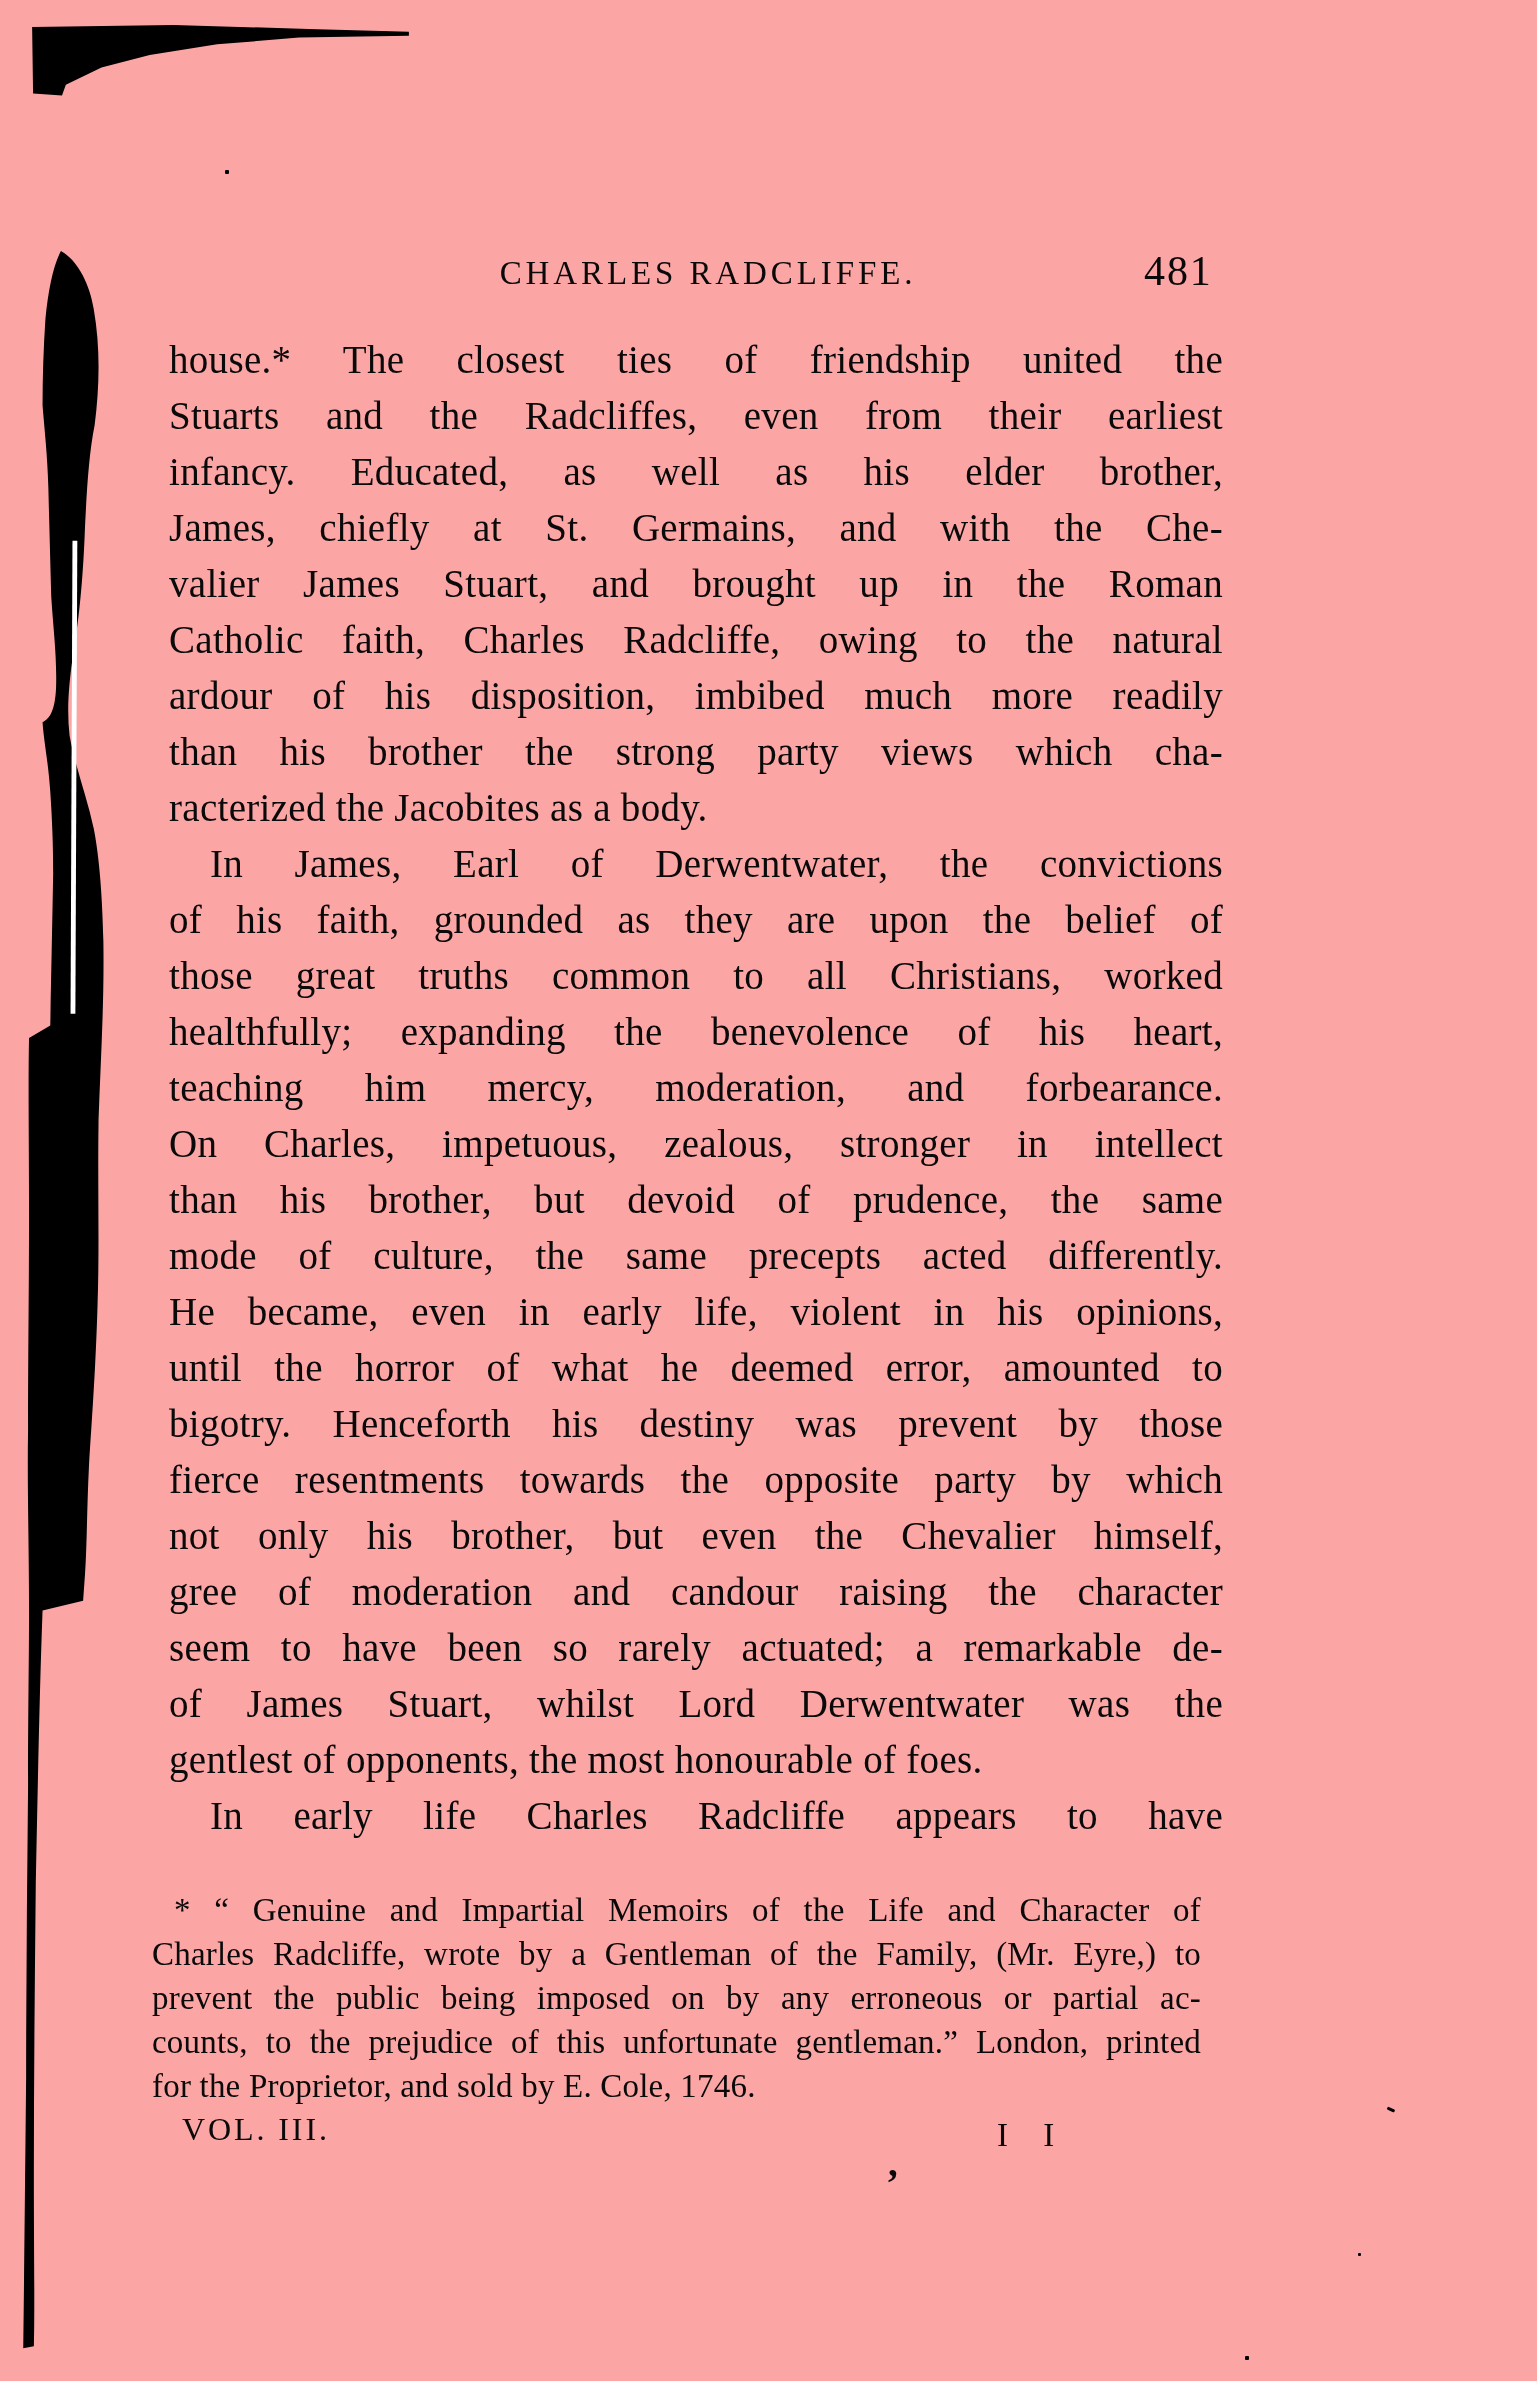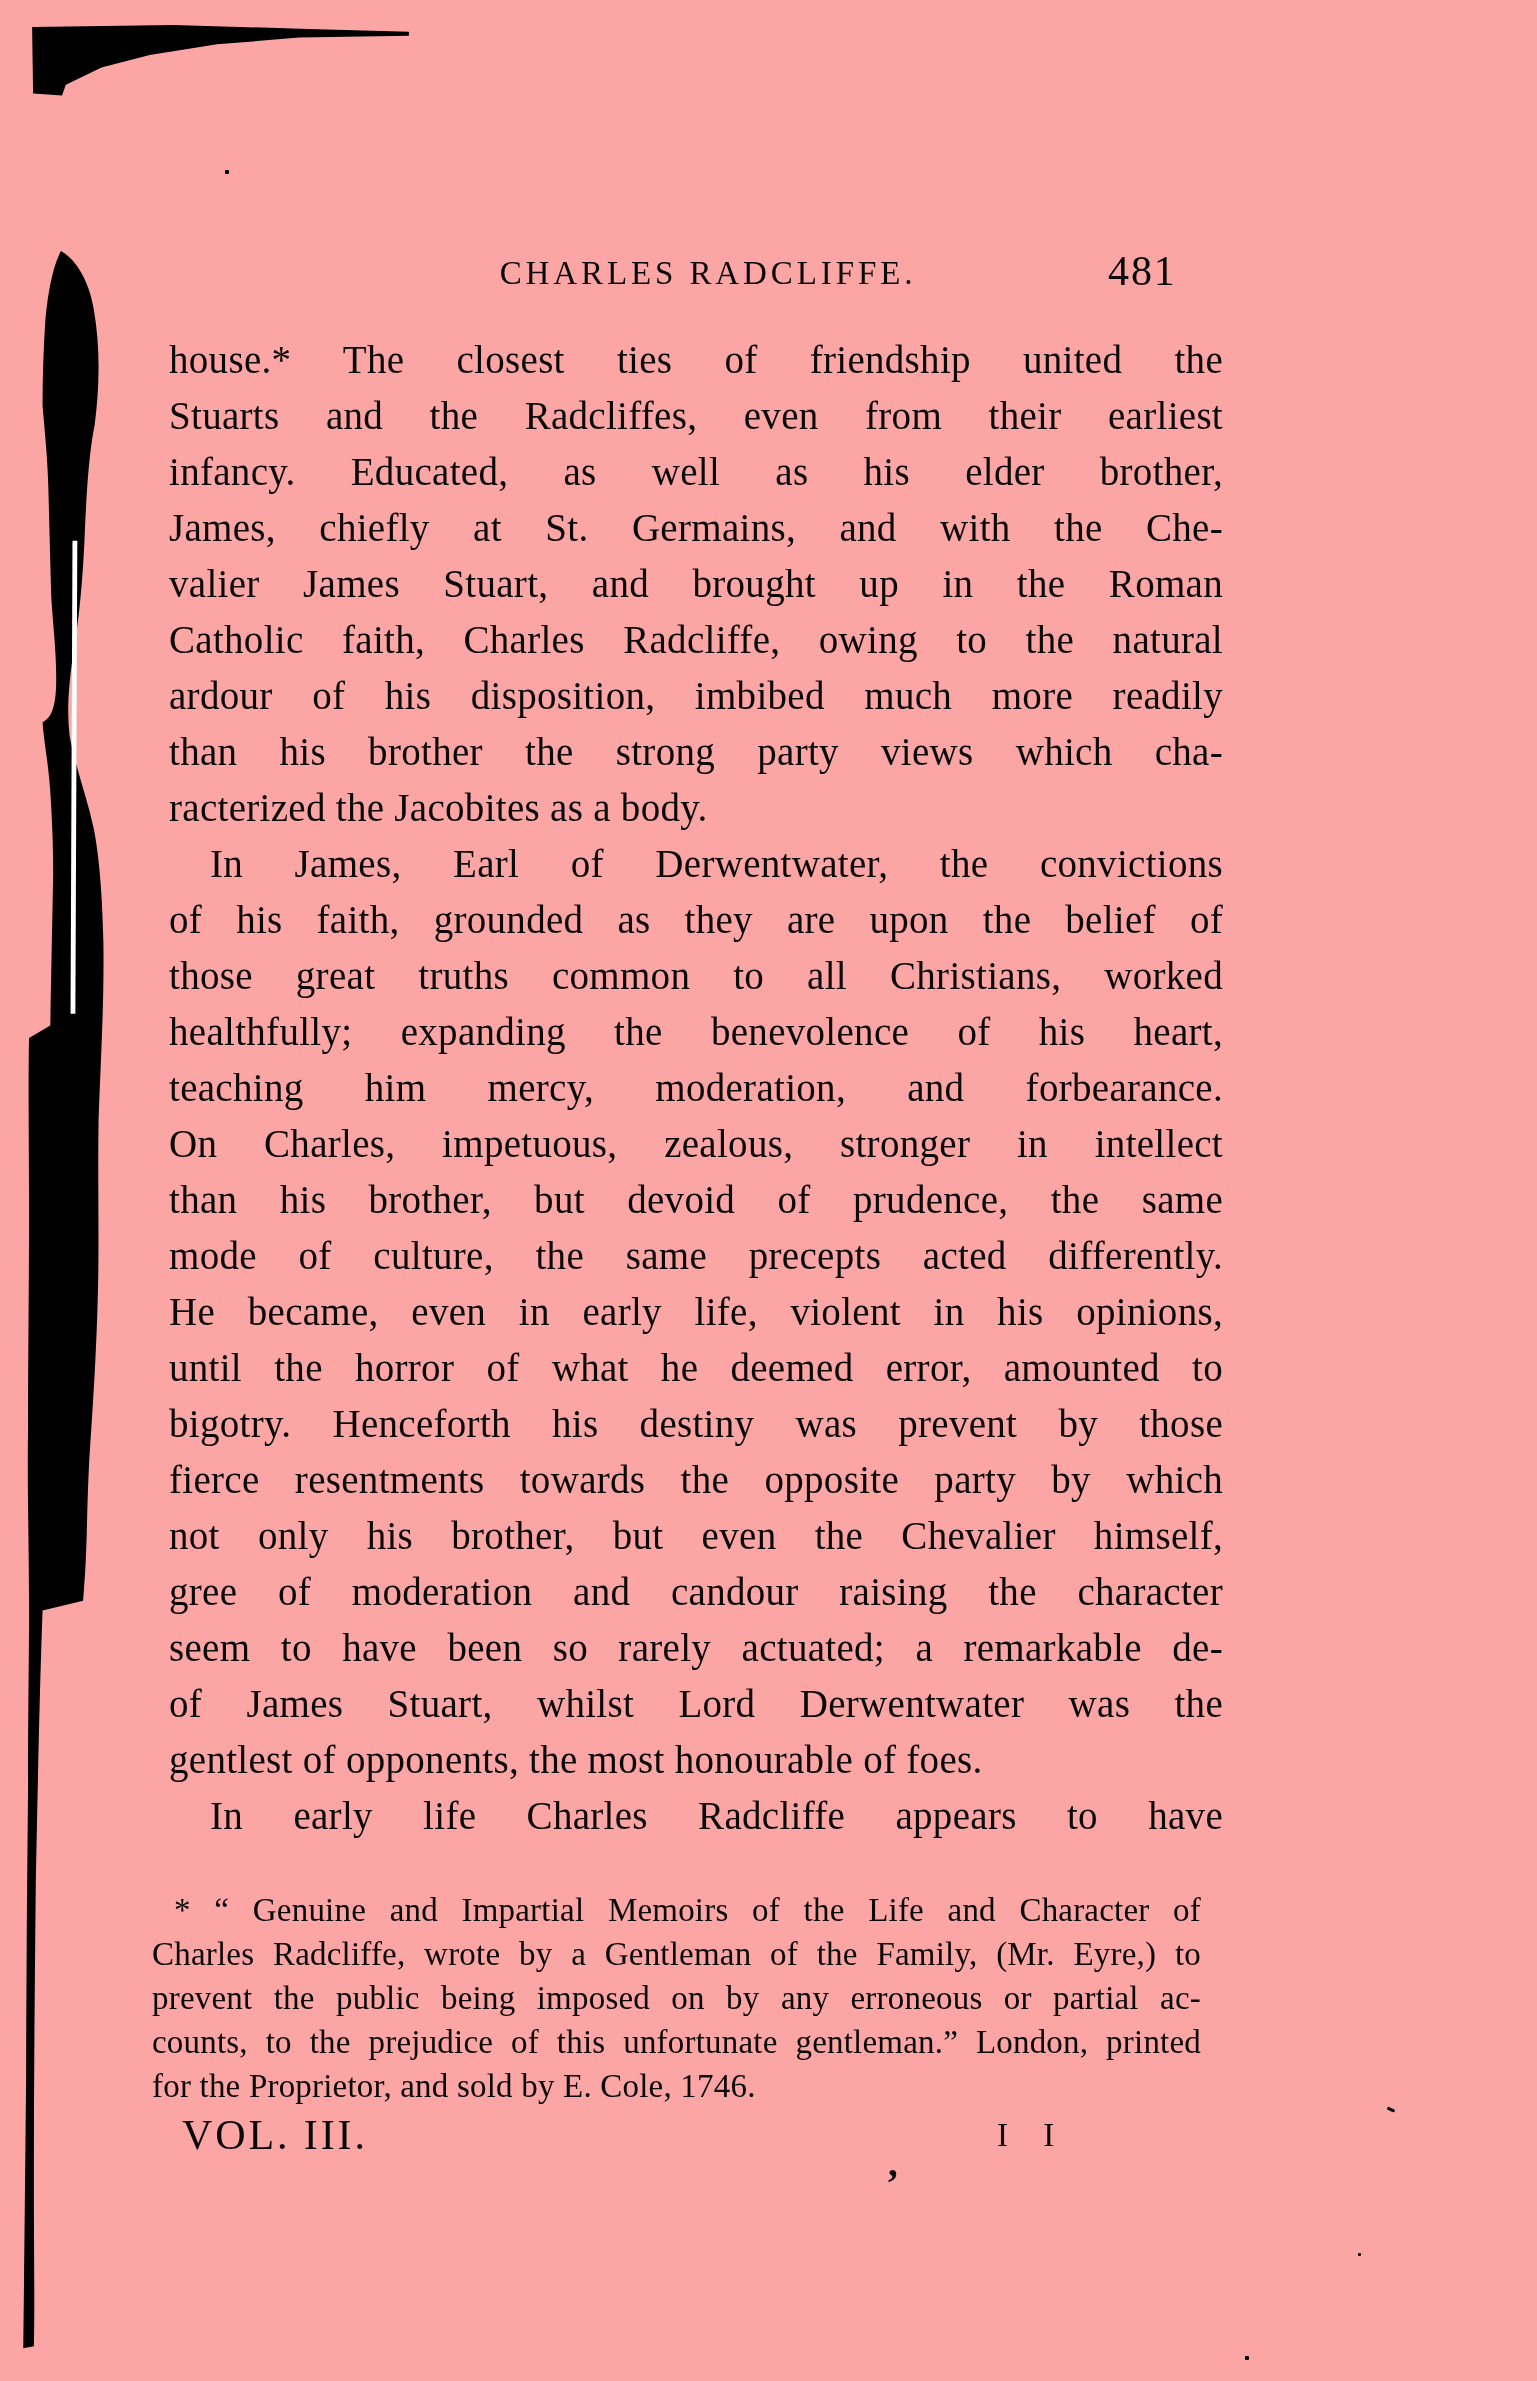--- a/index.html
+++ b/index.html
@@ -11,39 +11,39 @@
     font-family:"Liberation Serif","DejaVu Serif",serif;
     color:#0a0a0a;
   }
   .svg-art{position:absolute;pointer-events:none;}
   .header-title{
     position:absolute;top:255px;left:182px;width:1052px;
     text-align:center;font-size:33px;letter-spacing:3.9px;
     white-space:nowrap;
   }
   .page-num{
-    position:absolute;top:247px;left:1108px;
+    position:absolute;top:247px;left:1144px;
     font-size:42px;letter-spacing:1.9px;
   }
   .body-block{
     position:absolute;top:332px;left:169px;width:1054px;
     font-size:39px;line-height:56px;letter-spacing:0.3px;
   }
   .bl{width:100%;}
   .j{text-align:justify;text-align-last:justify;}
   .l{text-align:left;}
   .ind{text-indent:41px;}
   .footnote-block{
     position:absolute;top:1888px;left:152px;width:1049px;
     font-size:33px;line-height:44px;letter-spacing:0.2px;
   }
   .fn-ind{text-indent:22px;}
   .vol{
     position:absolute;top:2111px;left:182px;
-    font-size:42px;letter-spacing:2.9px;white-space:nowrap;
+    font-size:32px;letter-spacing:2.9px;white-space:nowrap;
   }
   .sig{
     position:absolute;top:2117px;left:997px;
     font-size:33px;letter-spacing:13.5px;white-space:nowrap;
   }
   .comma-mark{
     position:absolute;top:2140px;left:888px;
     font-size:39px;font-weight:bold;
   }
   .speck{position:absolute;background:#000;border-radius:1px;}

